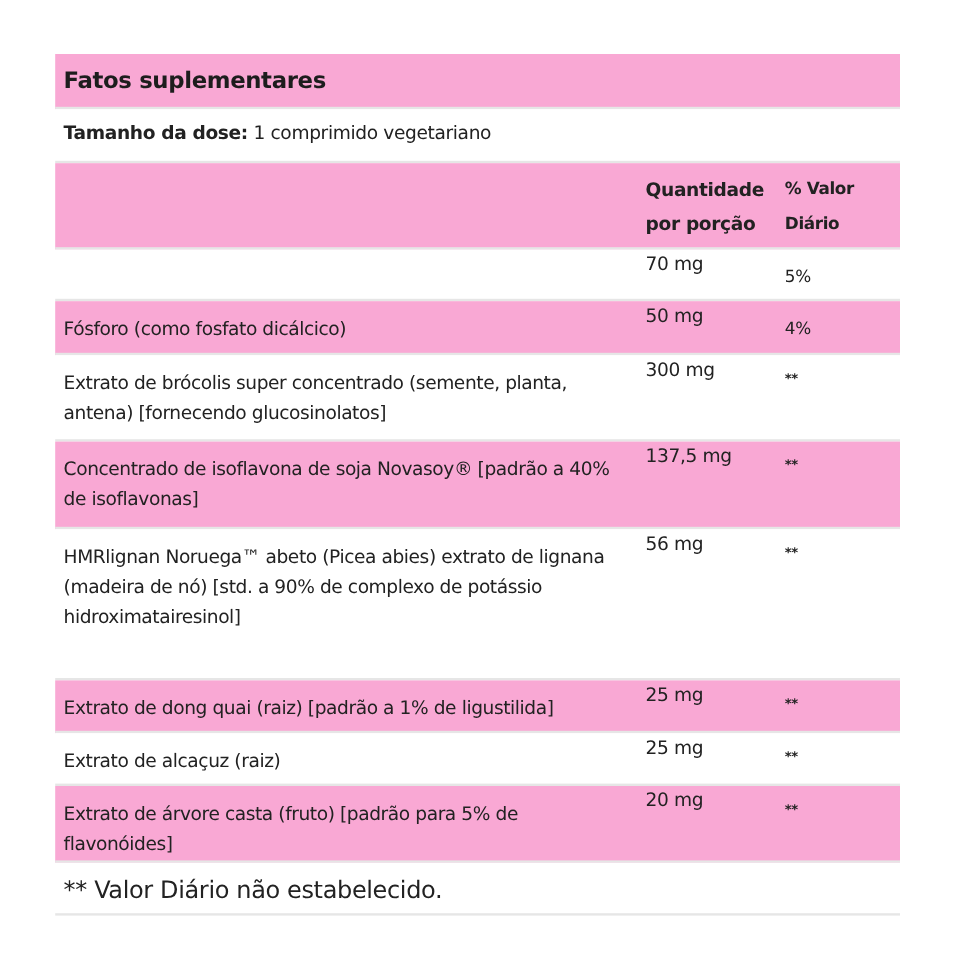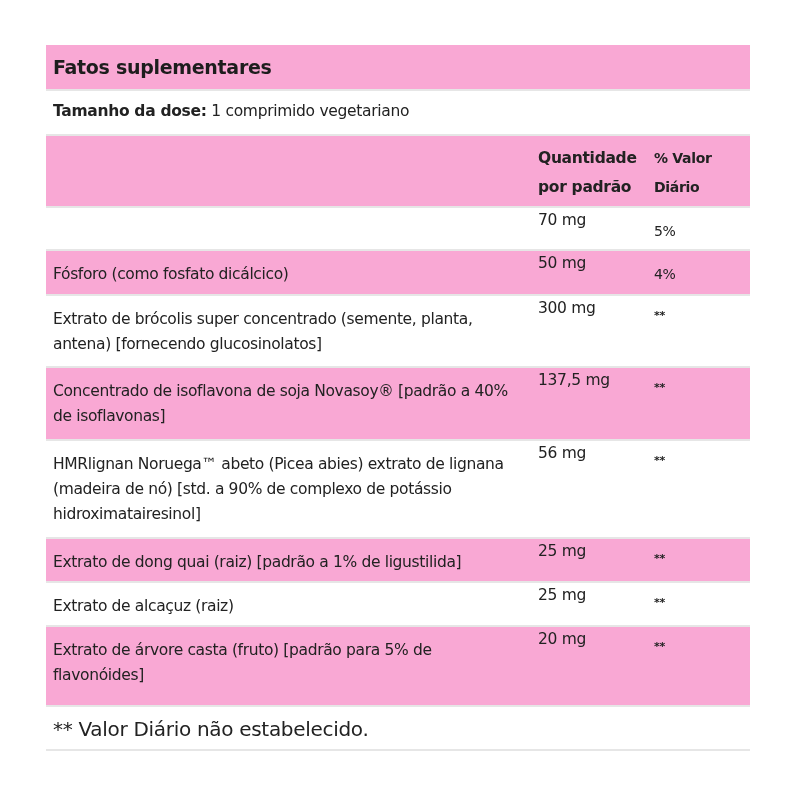--- a/index.html
+++ b/index.html
@@ -28,21 +28,21 @@
   <div class="row gray title">Fatos suplementares</div>
 
   <div class="row white dose">
     <b>Tamanho da dose:</b>
     <span>1 comprimido vegetariano</span>
   </div>
 
   <div class="row gray cols">
     <div class="c-qty hdr">
       <div>Quantidade</div>
-      <div>por padrão</div>
+      <div>por porção</div>
     </div>
     <div class="c-dv hdr">
       <div>% Valor</div>
       <div>Diário</div>
     </div>
   </div>
 
   <div class="row white" style="height:43px">
     <div class="c-qty">70 mg</div>
     <div class="c-dv">5%</div>
@@ -59,38 +59,38 @@
     <div class="c-qty">300 mg</div>
     <div class="c-dv stars">**</div>
   </div>
 
   <div class="row gray" style="height:73px">
     <div class="c-name">Concentrado de isoflavona de soja Novasoy® [padrão a 40% de isoflavonas]</div>
     <div class="c-qty">137,5 mg</div>
     <div class="c-dv stars">**</div>
   </div>
 
-  <div class="row white" style="height:98px">
+  <div class="row white" style="height:126px">
     <div class="c-name">HMRlignan Noruega™ abeto (Picea abies) extrato de lignana (madeira de nó) [std. a 90% de complexo de potássio hidroximatairesinol]</div>
     <div class="c-qty">56 mg</div>
     <div class="c-dv stars">**</div>
   </div>
 
   <div class="row gray" style="height:44px">
     <div class="c-name">Extrato de dong quai (raiz) [padrão a 1% de ligustilida]</div>
     <div class="c-qty">25 mg</div>
     <div class="c-dv stars">**</div>
   </div>
 
   <div class="row white" style="height:44px">
     <div class="c-name">Extrato de alcaçuz (raiz)</div>
     <div class="c-qty">25 mg</div>
     <div class="c-dv stars">**</div>
   </div>
 
-  <div class="row gray" style="height:80px">
+  <div class="row gray" style="height:64px">
     <div class="c-name">Extrato de árvore casta (fruto) [padrão para 5% de flavonóides]</div>
     <div class="c-qty">20 mg</div>
     <div class="c-dv stars">**</div>
   </div>
 
   <div class="row white footer">** Valor Diário não estabelecido.</div>
 </div>
 
 </body></html>

